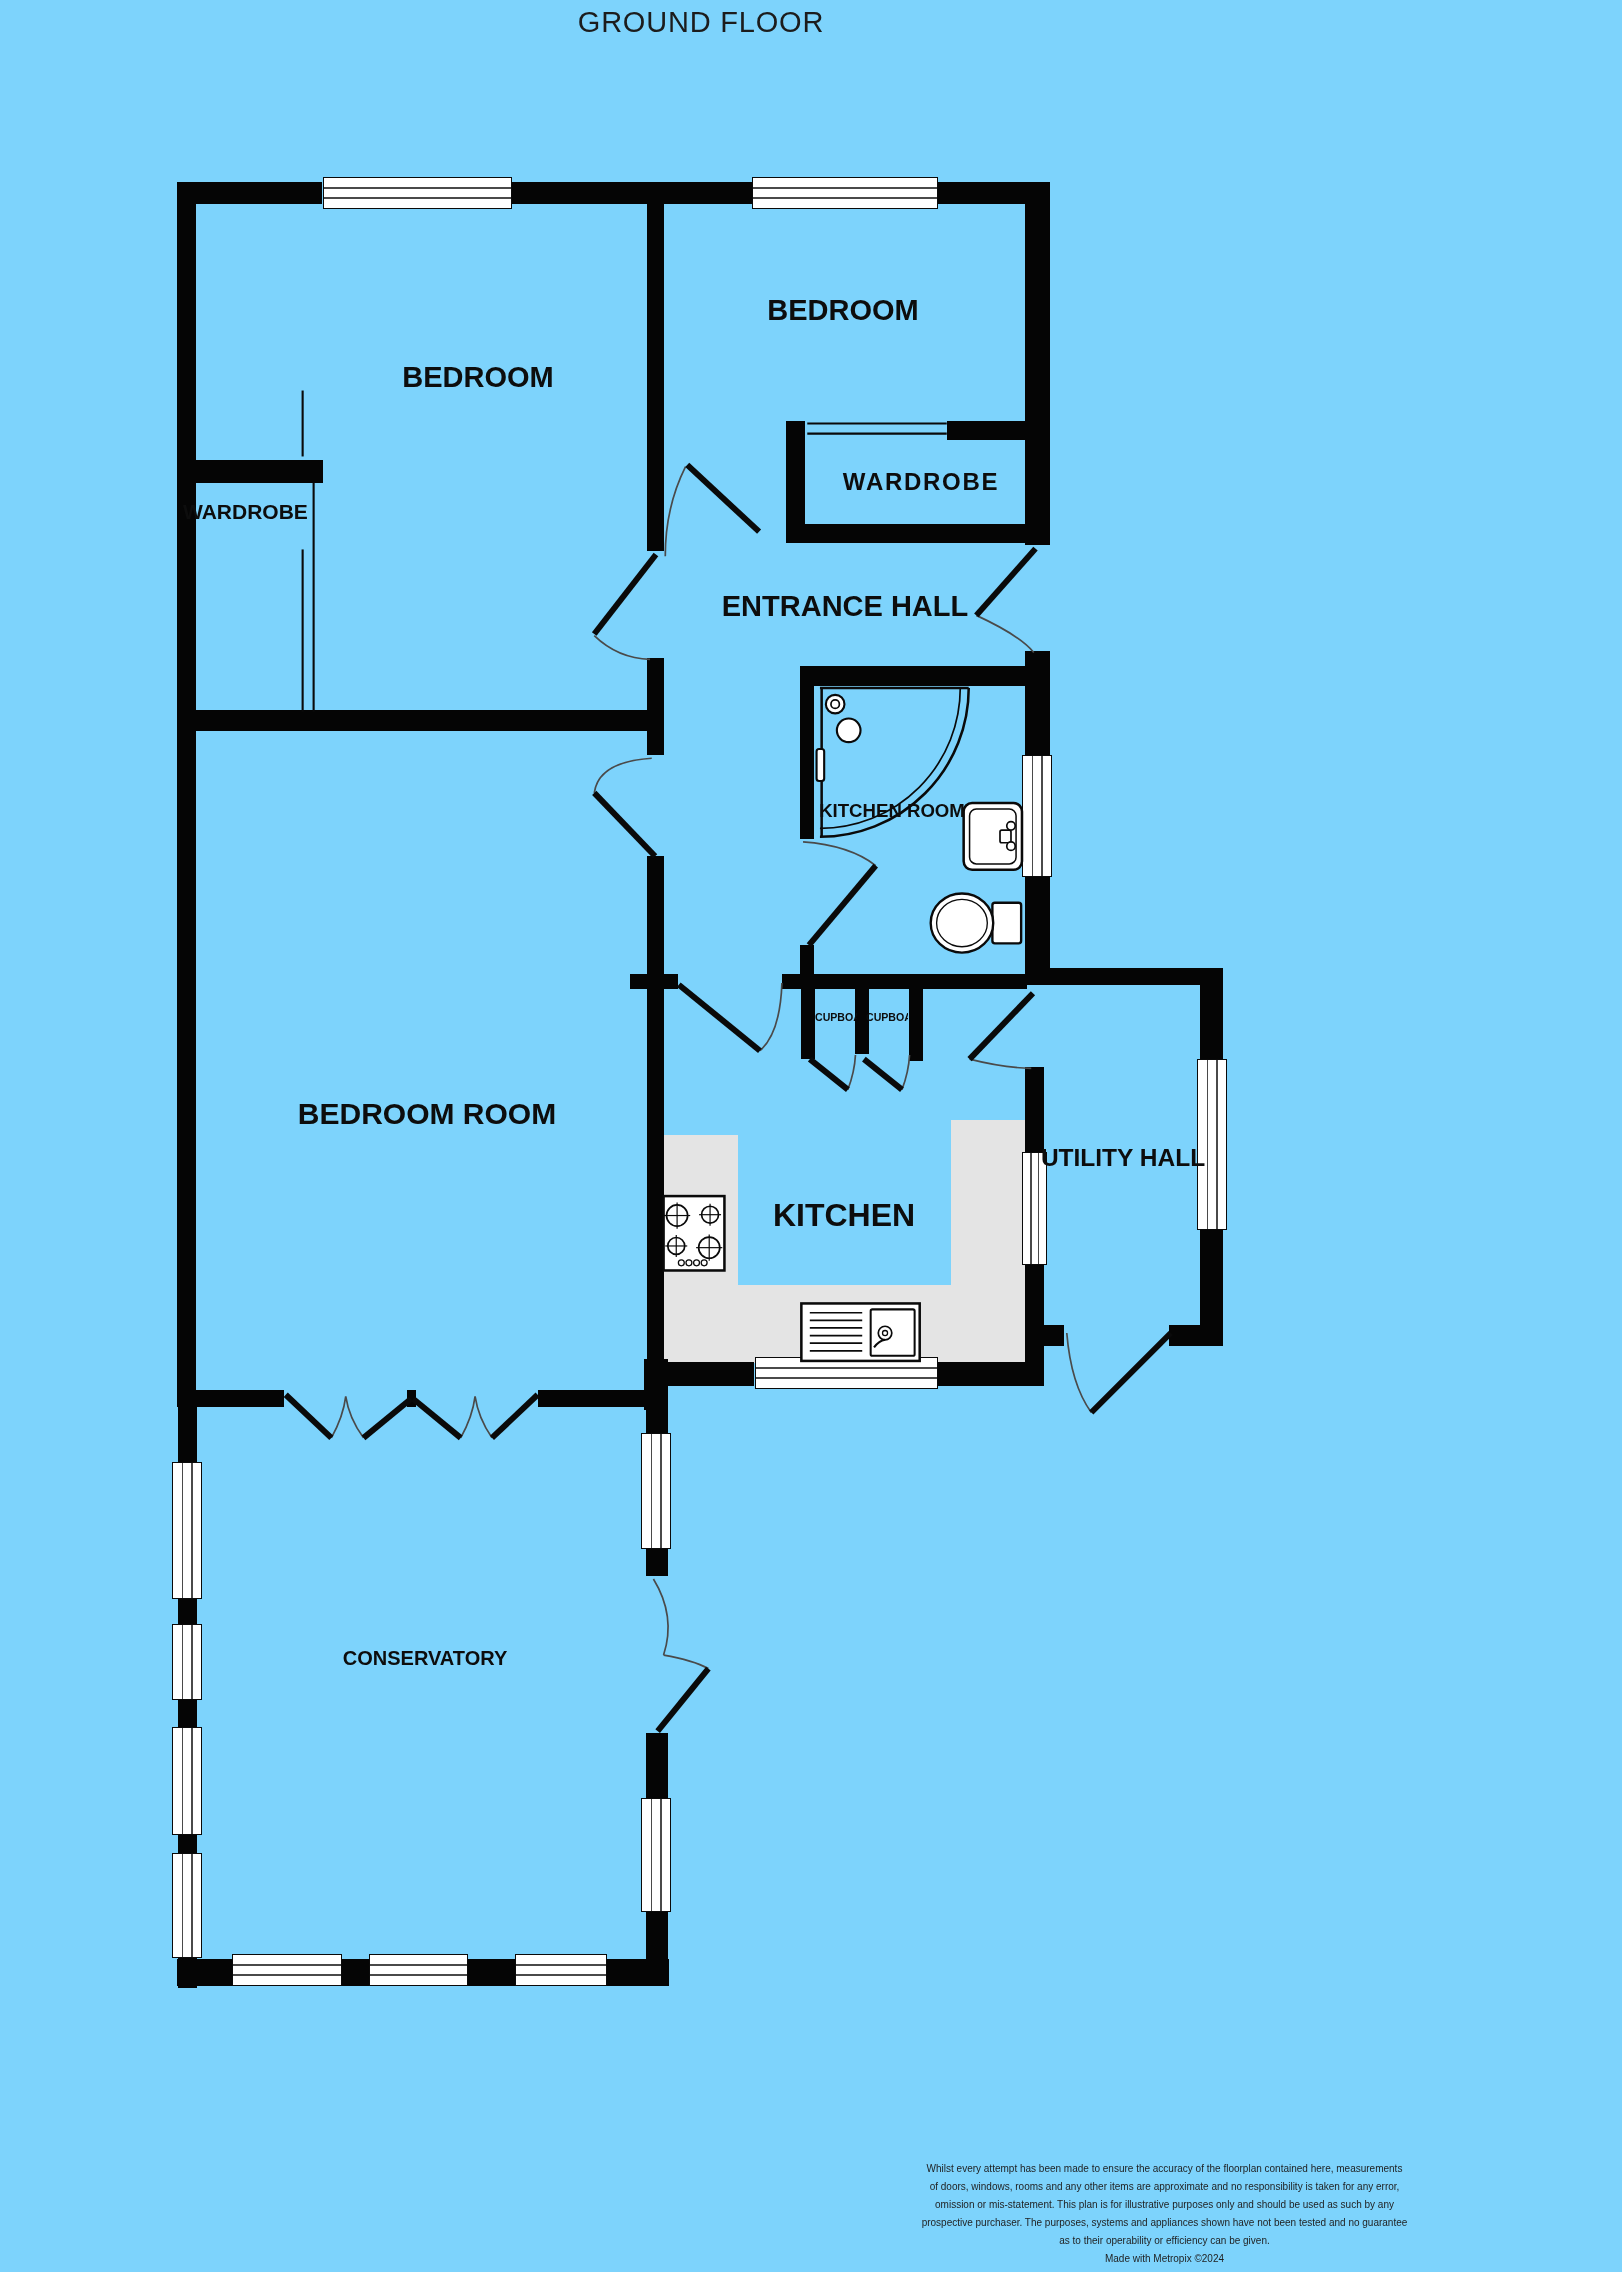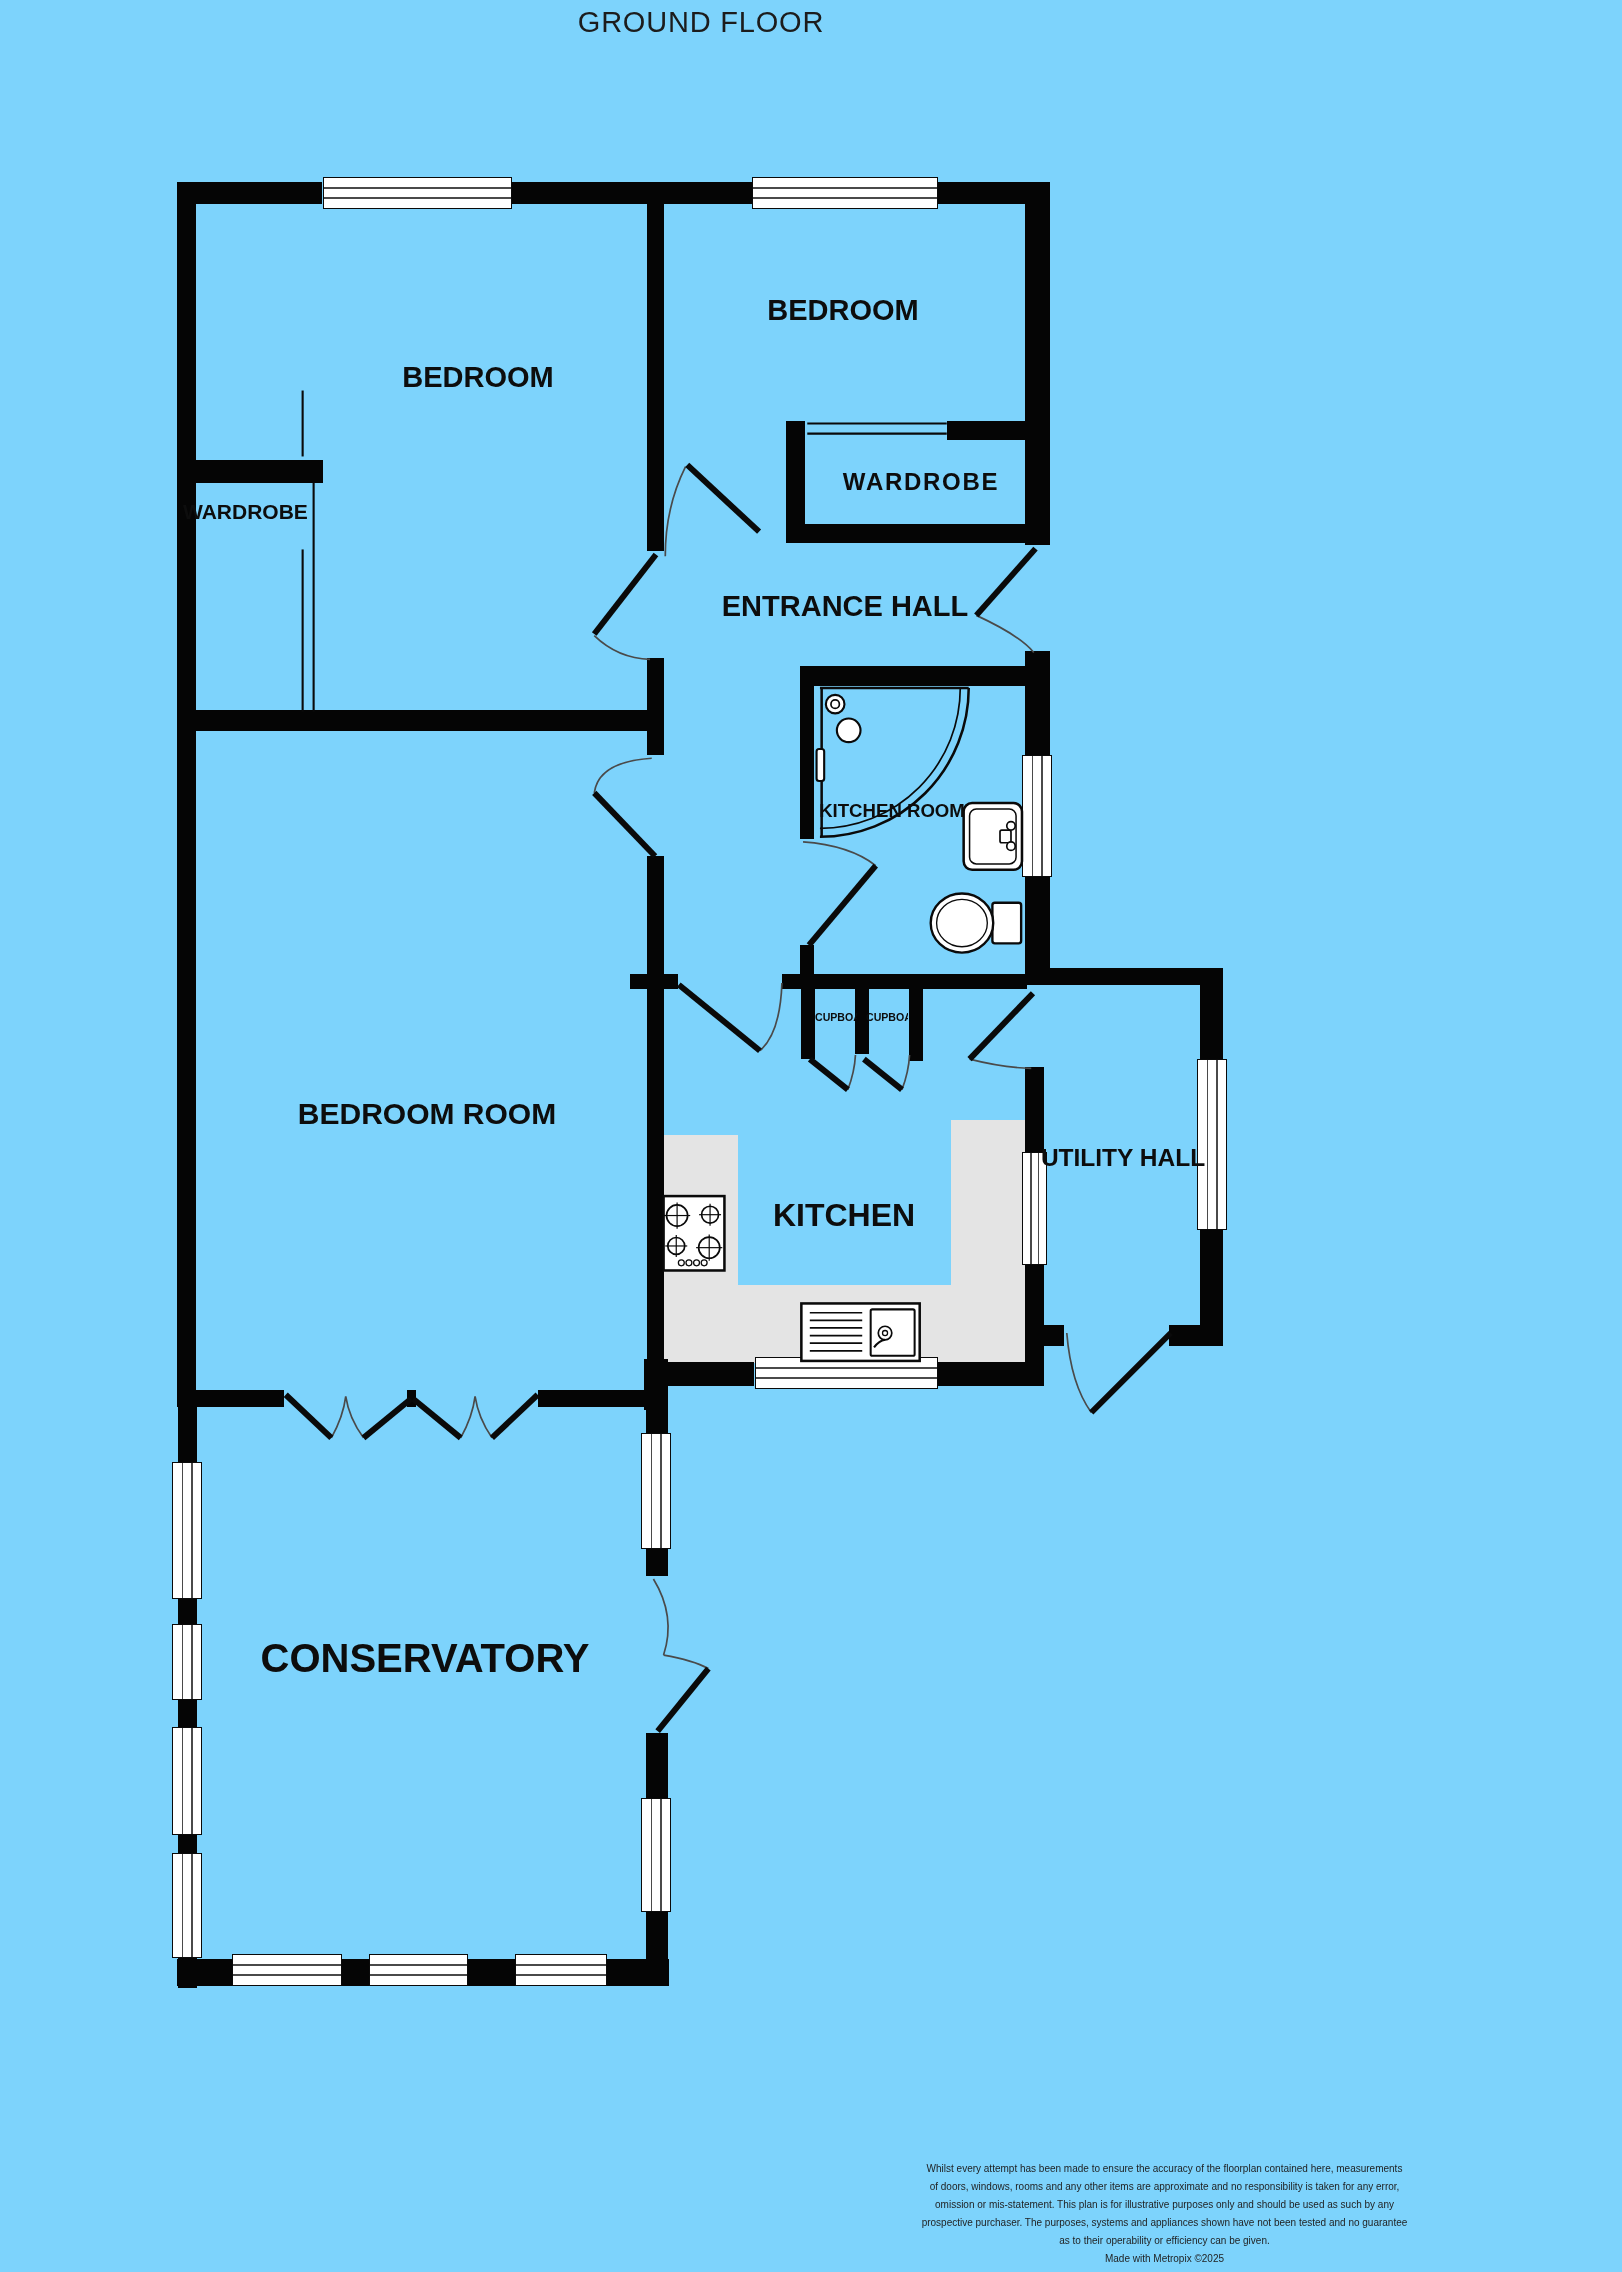--- a/index.html
+++ b/index.html
@@ -228,26 +228,26 @@
 
   <div class="room-label" style="left:478px;top:377px;font-size:29px;">BEDROOM</div>
   <div class="room-label" style="left:843px;top:310px;font-size:29px;">BEDROOM</div>
   <div class="room-label" style="left:183px;top:512px;font-size:21px;transform:translate(0,-50%);">WARDROBE</div>
   <div class="room-label" style="left:921px;top:482px;font-size:24px;letter-spacing:1.7px;">WARDROBE</div>
   <div class="room-label" style="left:845px;top:606px;font-size:29px;">ENTRANCE HALL</div>
   <div class="room-label" style="left:892px;top:811px;font-size:18.6px;">KITCHEN ROOM</div>
   <div class="room-label" style="left:427px;top:1114px;font-size:30px;">BEDROOM ROOM</div>
   <div class="room-label" style="left:844px;top:1215px;font-size:32px;">KITCHEN</div>
   <div class="room-label" style="left:1123px;top:1158px;font-size:24.5px;">UTILITY HALL</div>
-  <div class="room-label" style="left:425px;top:1658px;font-size:40px;">CONSERVATORY</div>
+  <div class="room-label" style="left:425px;top:1658px;font-size:20px;">CONSERVATORY</div>
   <div class="room-label" style="left:836px;top:1017px;font-size:10.6px;width:42px;overflow:hidden;text-align:center;">CUPBOARD</div>
   <div class="room-label" style="left:887px;top:1017px;font-size:10.6px;width:42px;overflow:hidden;text-align:center;">CUPBOARD</div>
 
   <div class="footer">
     <div>Whilst every attempt has been made to ensure the accuracy of the floorplan contained here, measurements</div>
     <div>of doors, windows, rooms and any other items are approximate and no responsibility is taken for any error,</div>
     <div>omission or mis-statement. This plan is for illustrative purposes only and should be used as such by any</div>
     <div>prospective purchaser. The purposes, systems and appliances shown have not been tested and no guarantee</div>
     <div>as to their operability or efficiency can be given.</div>
-    <div>Made with Metropix ©2025</div>
+    <div>Made with Metropix ©2024</div>
   </div>
 </div>
 
 
 </body></html>

